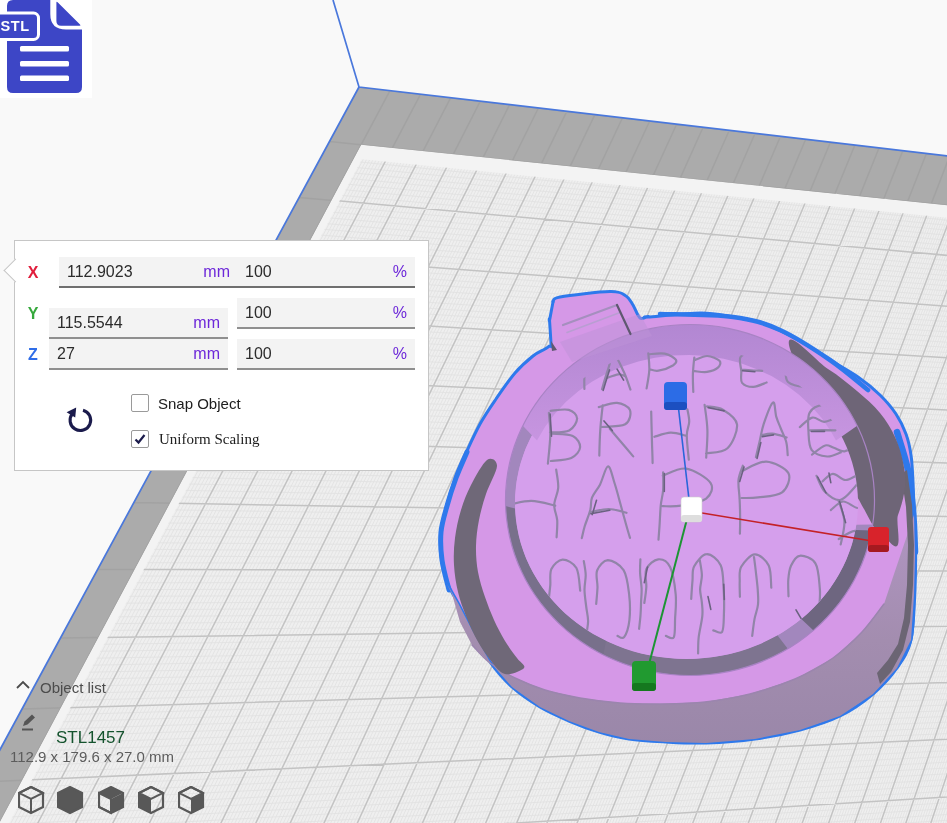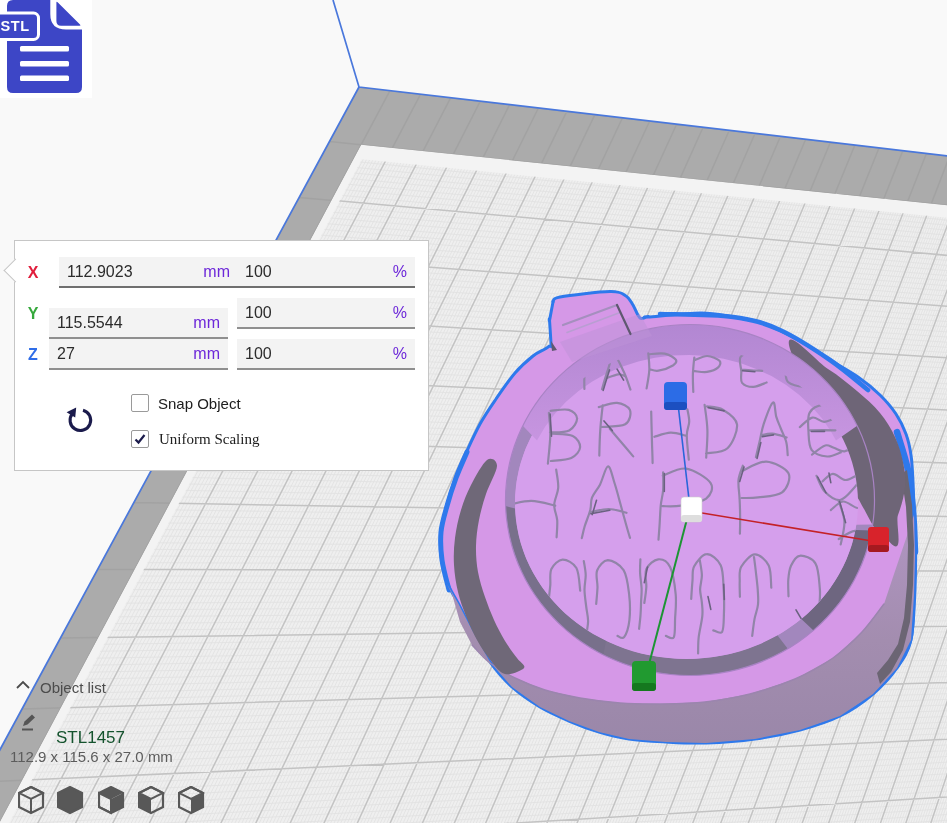--- a/index.html
+++ b/index.html
@@ -139,21 +139,21 @@
 
 <svg class="abs" style="left:15px;top:679px" width="16" height="12">
 <path d="M2 9 L8 3 L14 9" stroke="#4c4c4c" stroke-width="1.8" fill="none"></path>
 </svg>
 <div class="blt" style="left:40px;top:679px;">Object list</div>
 <svg class="abs" style="left:20px;top:713px" width="20" height="20">
 <path d="M3 13 L4.5 8.5 L12 1.5 L15 4.5 L7.5 11.5 Z" fill="#555555"></path>
 <path d="M2 16.5 L13 16.5" stroke="#555555" stroke-width="2"></path>
 </svg>
 <div class="blt" style="left:56px;top:715px;color:#14532d;font-size:17px;margin-top:13px;">STL1457</div>
-<div class="blt" style="left:10px;top:748px;color:#5c5c5c;">112.9 x 115.6 x 27.0 mm</div>
+<div class="blt" style="left:10px;top:748px;color:#5c5c5c;">112.9 x 179.6 x 27.0 mm</div>
 <svg class="abs" style="left:18px;top:786px" width="27" height="29">
     <path d="M13 1 L25 7 L25 21 L13 27 L1 21 L1 7 Z" fill="none" stroke="#585858" stroke-width="2.2"></path>
     <path d="M13 1 L25 7 L13 13 L1 7 ZM13 13 L13 27" fill="none" stroke="#585858" stroke-width="2"></path>
   </svg>
 <svg class="abs" style="left:57px;top:786px" width="27" height="29">
     <path d="M13 1 L25 7 L25 21 L13 27 L1 21 L1 7 Z" fill="#585858" stroke="#585858" stroke-width="2.2"></path>
   </svg>
 <svg class="abs" style="left:98px;top:786px" width="27" height="29">
     <path d="M13 1 L25 7 L25 21 L13 27 L1 21 L1 7 Z" fill="none" stroke="#585858" stroke-width="2.2"></path>
     <path d="M13 1 L25 7 L13 13 L1 7 Z" fill="#585858"></path>

